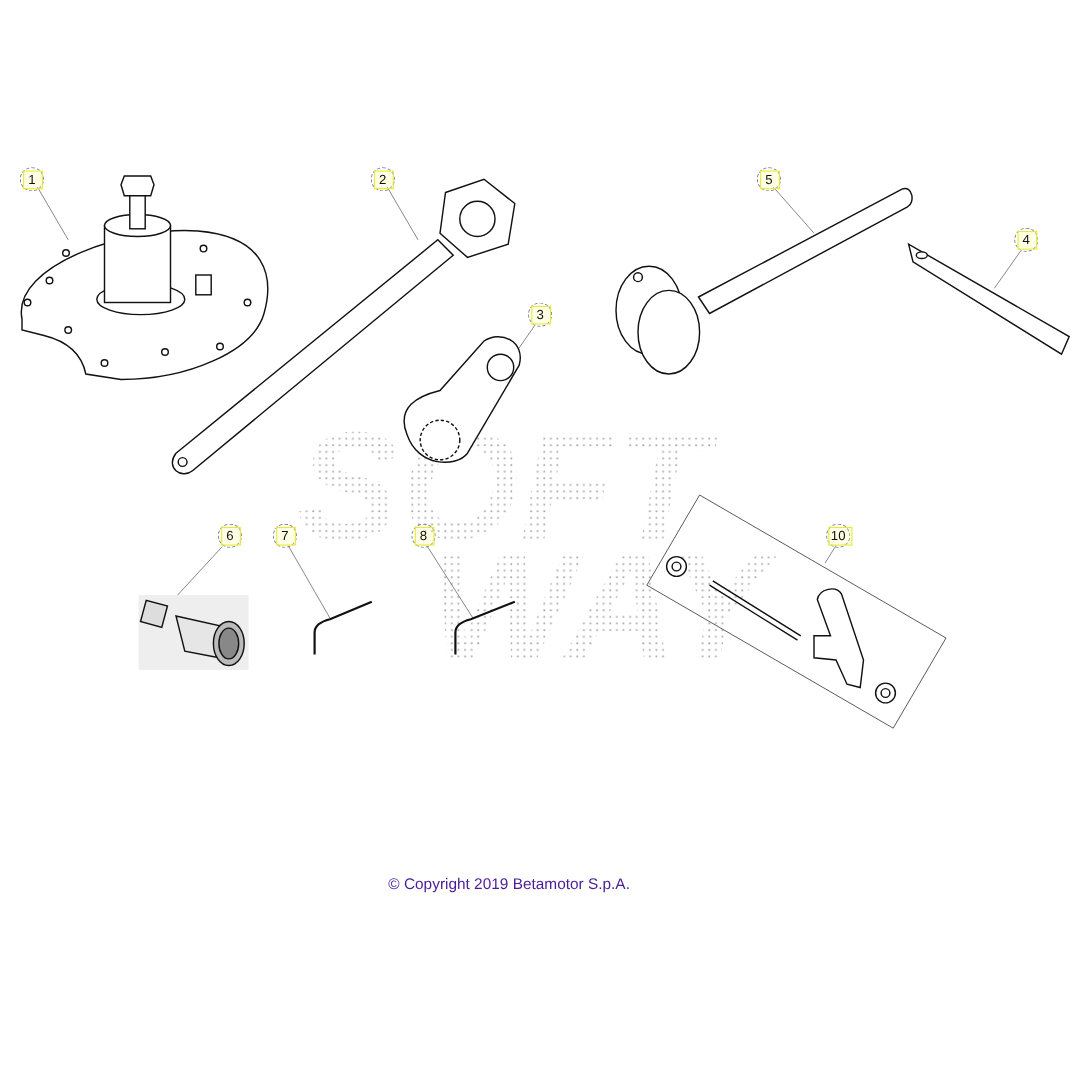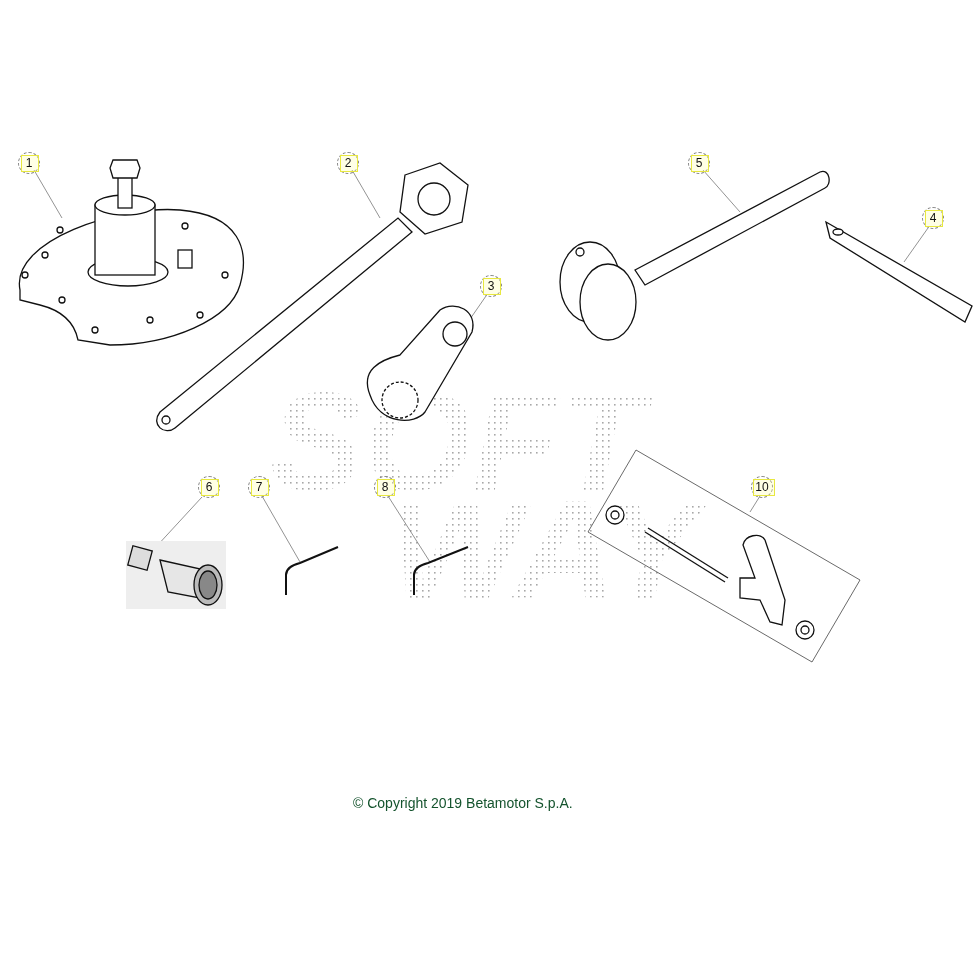--- a/index.html
+++ b/index.html
@@ -7,21 +7,21 @@
          font-family: "Liberation Sans", sans-serif; }
   #canvas { position: absolute; left: 0; top: 0; width: 980px; height: 980px; }
   .callout { position: absolute; width: 22px; height: 22px; }
   .callout .ring { position: absolute; left: 0; top: 0; width: 20px; height: 20px;
                    border: 1px dashed #888; border-radius: 50%; }
   .callout .hl { position: absolute; left: 3px; top: 3px; width: 16px; height: 15px;
                  border: 1px solid #e8e840; background: rgba(255,255,150,0.25); }
   .callout .num { position: absolute; left: 0; top: 3px; width: 22px; text-align: center;
                   font-size: 12px; color: #111; line-height: 16px; }
   .callout.wide .hl { width: 20px; left: 2px; }
-  #copyright { position: absolute; left: 353px; top: 795px; font-size: 14px; color: #14532d; }
+  #copyright { position: absolute; left: 353px; top: 795px; font-size: 14px; color: #4c1d95; }
 </style>
 </head>
 <body>
 
 <svg id="canvas" width="980" height="980" viewBox="0 0 980 980" xmlns="http://www.w3.org/2000/svg">
   <defs>
     <pattern id="dots" width="6" height="6" patternUnits="userSpaceOnUse">
       <rect x="2" y="2" width="1.6" height="1.6" fill="#9a9a9a"></rect>
     </pattern>
   </defs>

